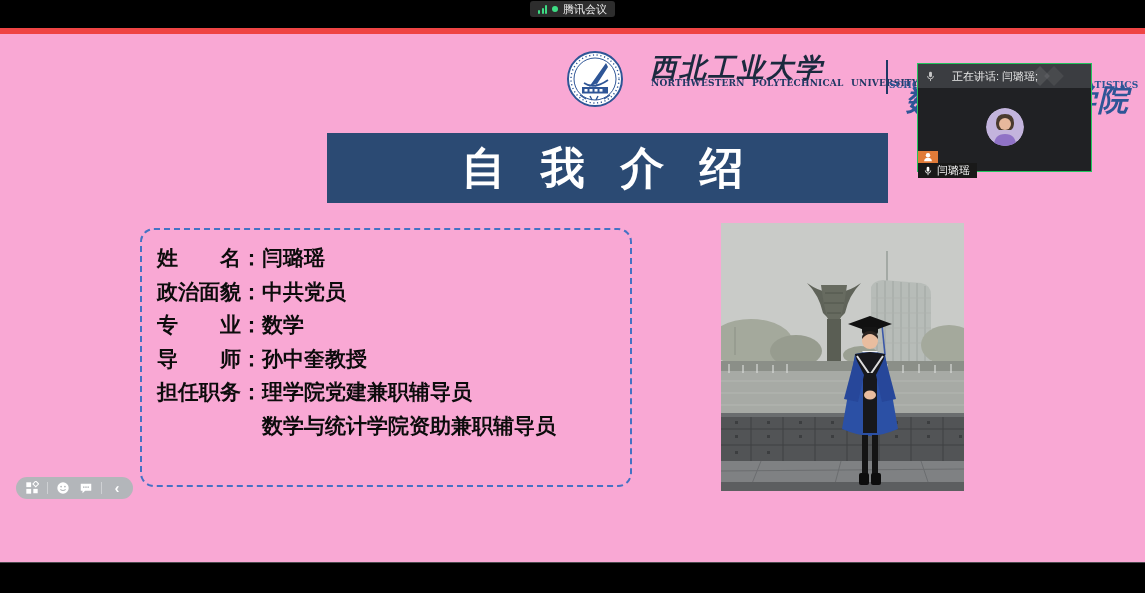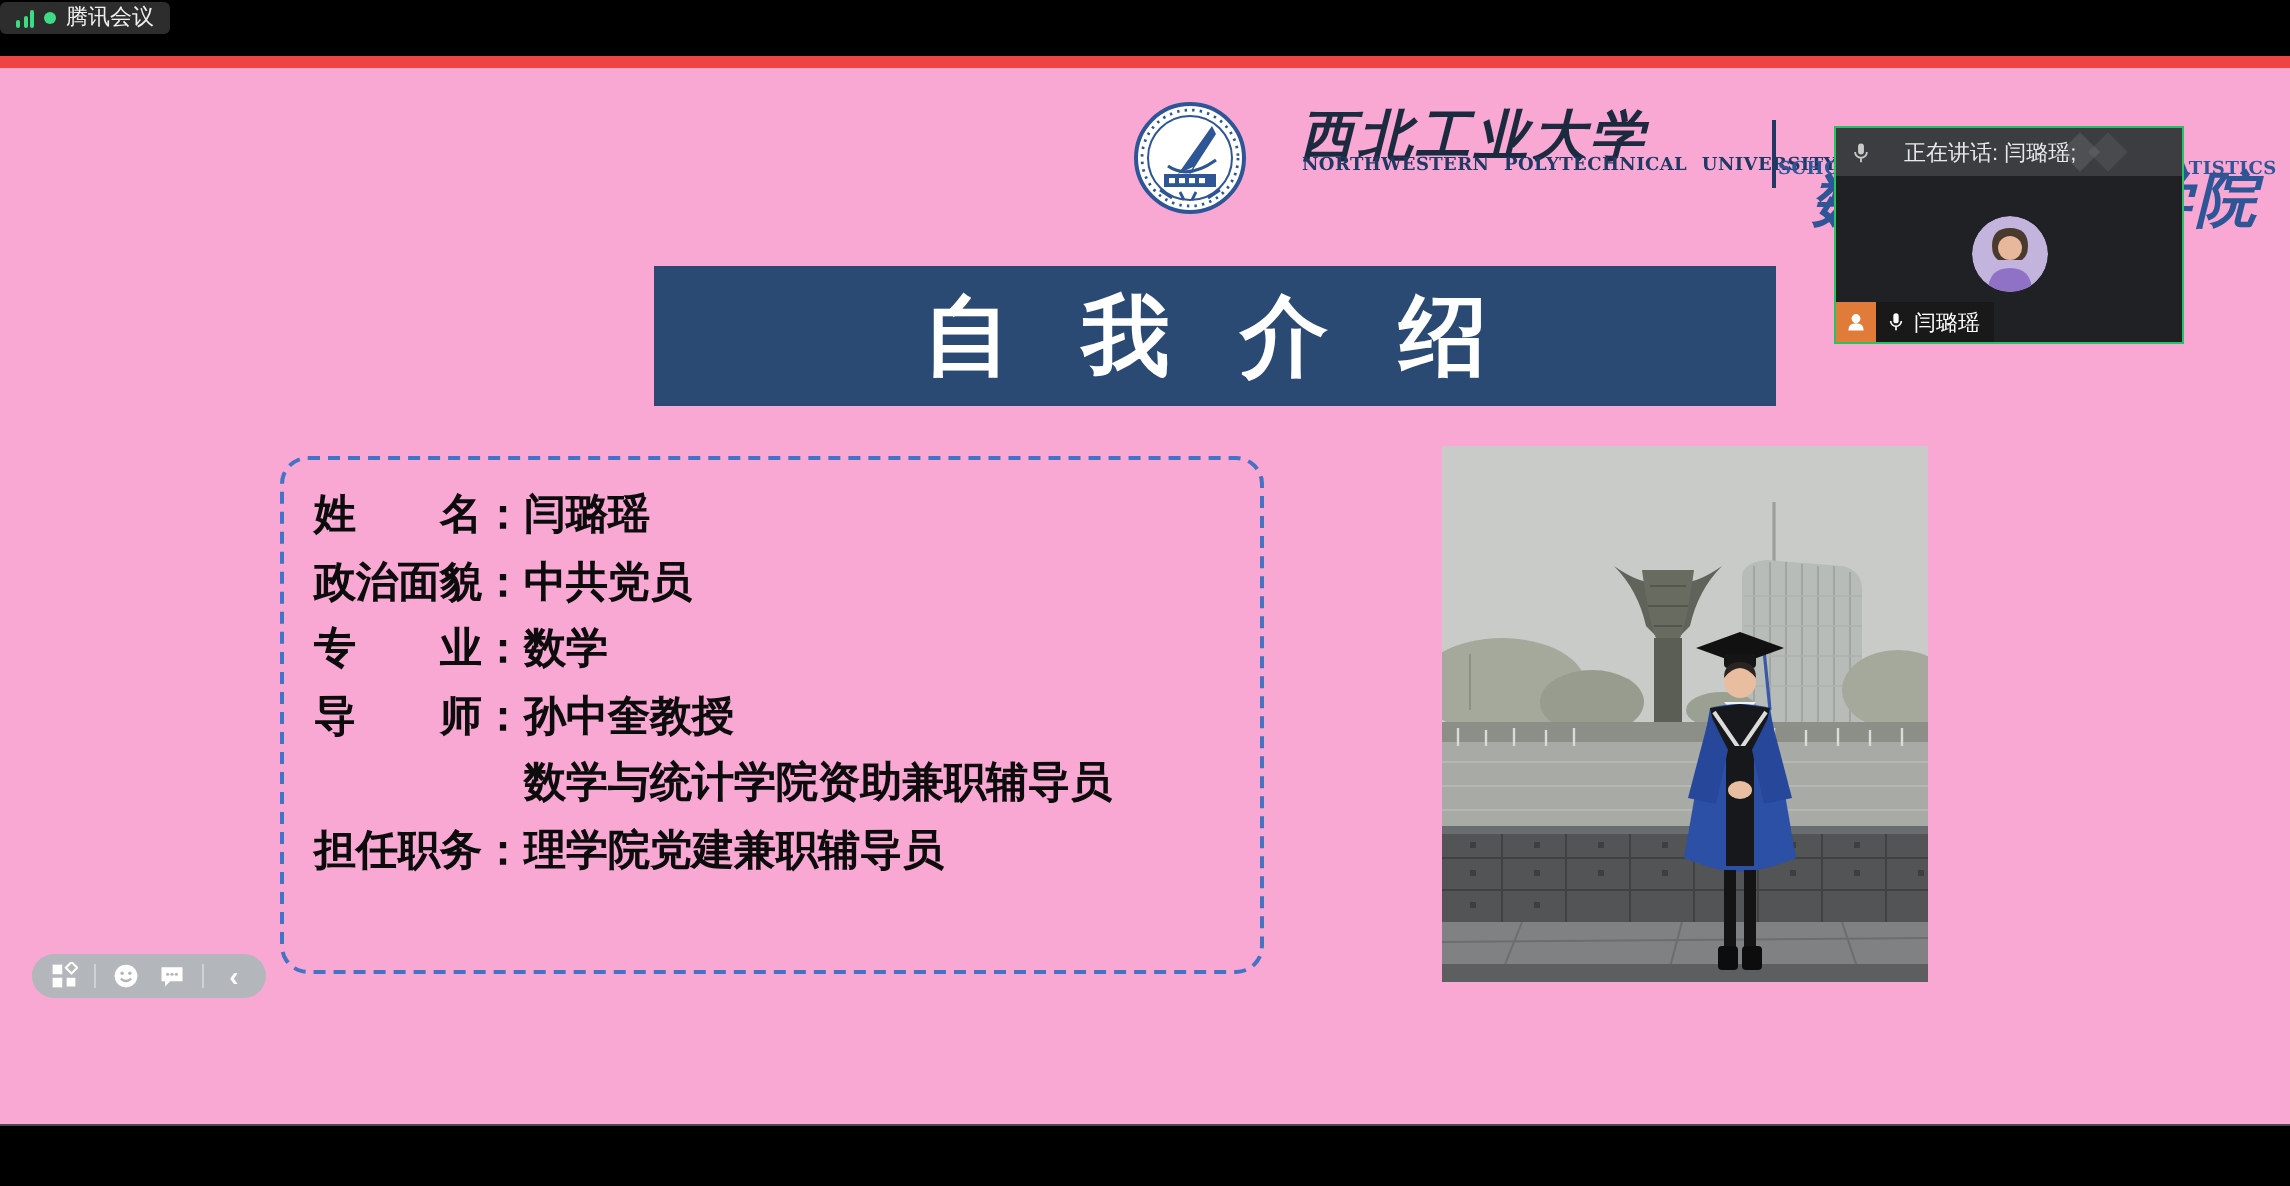--- a/index.html
+++ b/index.html
@@ -2,21 +2,21 @@
 <html><head>
 <meta charset="utf-8">
 <style>
   * { margin:0; padding:0; box-sizing:border-box; }
   html,body { background:#000; }
   body { font-family:"Liberation Sans", sans-serif; }
   .screen { position:relative; width:1145px; height:593px; background:#000; overflow:hidden; }
 
   
   .top-bar { position:absolute; left:0; top:0; width:1145px; height:16px; background:#000;
-             display:flex; align-items:flex-start; }
+             display:flex; align-items:flex-start; justify-content:center; }
   .meeting-badge { margin-top:1px; height:16px; background:#2d2d2d; border-radius:3px;
                    display:flex; align-items:center; gap:5px; padding:0 8px; }
   .signal-bars { display:flex; align-items:flex-end; gap:1.5px; height:9px; }
   .signal-bars i { display:block; width:2px; background:#3ddc84; border-radius:1px; }
   .signal-bars i:nth-child(1){height:4px;} .signal-bars i:nth-child(2){height:6px;} .signal-bars i:nth-child(3){height:9px;}
   .status-dot { width:6px; height:6px; border-radius:50%; background:#3ddc84; }
   .meeting-badge span.app { color:#f0f0f0; font-size:11px; line-height:16px; }
 
   
   .slide { position:absolute; left:0; top:28px; width:1145px; height:535px; background:#f9a8d4;
@@ -60,21 +60,21 @@
                  border:1px solid #22c55e; z-index:20; }
   .vp-top { position:absolute; left:0; top:0; width:100%; height:24px; background:#3b3d41;
             display:flex; align-items:center; }
   .vp-top .mic { margin-left:7px; }
   .vp-top .speaking { margin-left:16px; color:#e9e9e9; font-size:11px; white-space:nowrap; }
   .watermark { position:absolute; right:18px; top:3px; width:46px; height:18px; opacity:.55; }
   .wm-d { position:absolute; width:14px; height:14px; transform:rotate(45deg); background:rgba(255,255,255,0.18); top:2px; }
   .wm-d.a{ left:6px; } .wm-d.b{ left:20px; background:rgba(255,255,255,0.12); }
   .vp-avatar { position:absolute; left:50%; top:44px; transform:translateX(-50%); width:38px; height:38px;
                border-radius:50%; overflow:hidden; }
-  .vp-namebar { position:absolute; left:0; bottom:0; height:20px; display:flex; align-items:stretch; }
+  .vp-namebar { position:absolute; left:0; bottom:0; height:20px; display:flex; align-items:stretch;flex-direction:column; }
   .vp-speakerbadge { width:20px; height:20px; background:#e07b39; display:flex; align-items:center; justify-content:center; }
   .vp-namelabel { background:#191919; display:flex; align-items:center; gap:4px; padding:0 7px 0 5px; }
   .vp-namelabel .nm { color:#fff; font-size:11px; white-space:nowrap; }
 
   
   .bottom-bar { position:absolute; left:0; top:563px; width:1145px; height:30px; background:#000; }
 </style>
 </head>
 <body>
 
@@ -116,22 +116,22 @@
 
     <div class="title-banner">
       <span class="t">自 我 介 绍</span>
     </div>
 
     <div class="info-box">
       <div class="info-line">姓　　名：闫璐瑶</div>
       <div class="info-line">政治面貌：中共党员</div>
       <div class="info-line">专　　业：数学</div>
       <div class="info-line">导　　师：孙中奎教授</div>
+      <div class="info-line">担任职务：理学院党建兼职辅导员</div>
       <div class="info-line">　　　　　数学与统计学院资助兼职辅导员</div>
-      <div class="info-line">担任职务：理学院党建兼职辅导员</div>
     </div>
 
     <svg class="photo" viewBox="0 0 243 268">
       <rect x="0" y="0" width="243" height="150" fill="#c9cbc8"></rect>
 
       <line x1="166" y1="28" x2="166" y2="62" stroke="#9aa09c" stroke-width="1.6"></line>
       <path d="M150 64 Q152 58 162 57 L200 60 Q210 62 210 72 L210 142 L150 142 Z" fill="#b7bcb8"></path>
       <g stroke="#a0a6a2" stroke-width="1">
         <line x1="156" y1="60" x2="156" y2="142"></line>
           <line x1="164" y1="58" x2="164" y2="142"></line>

